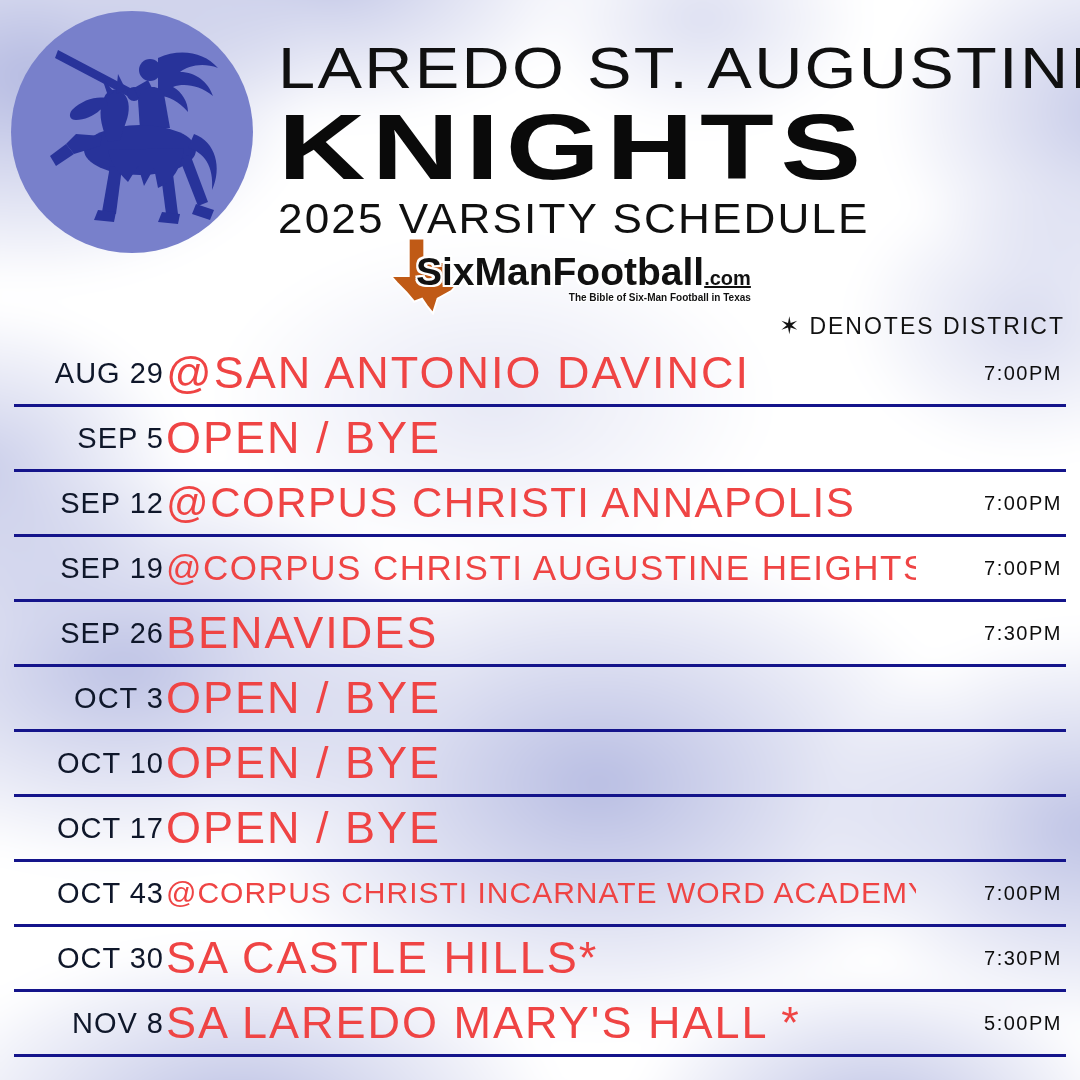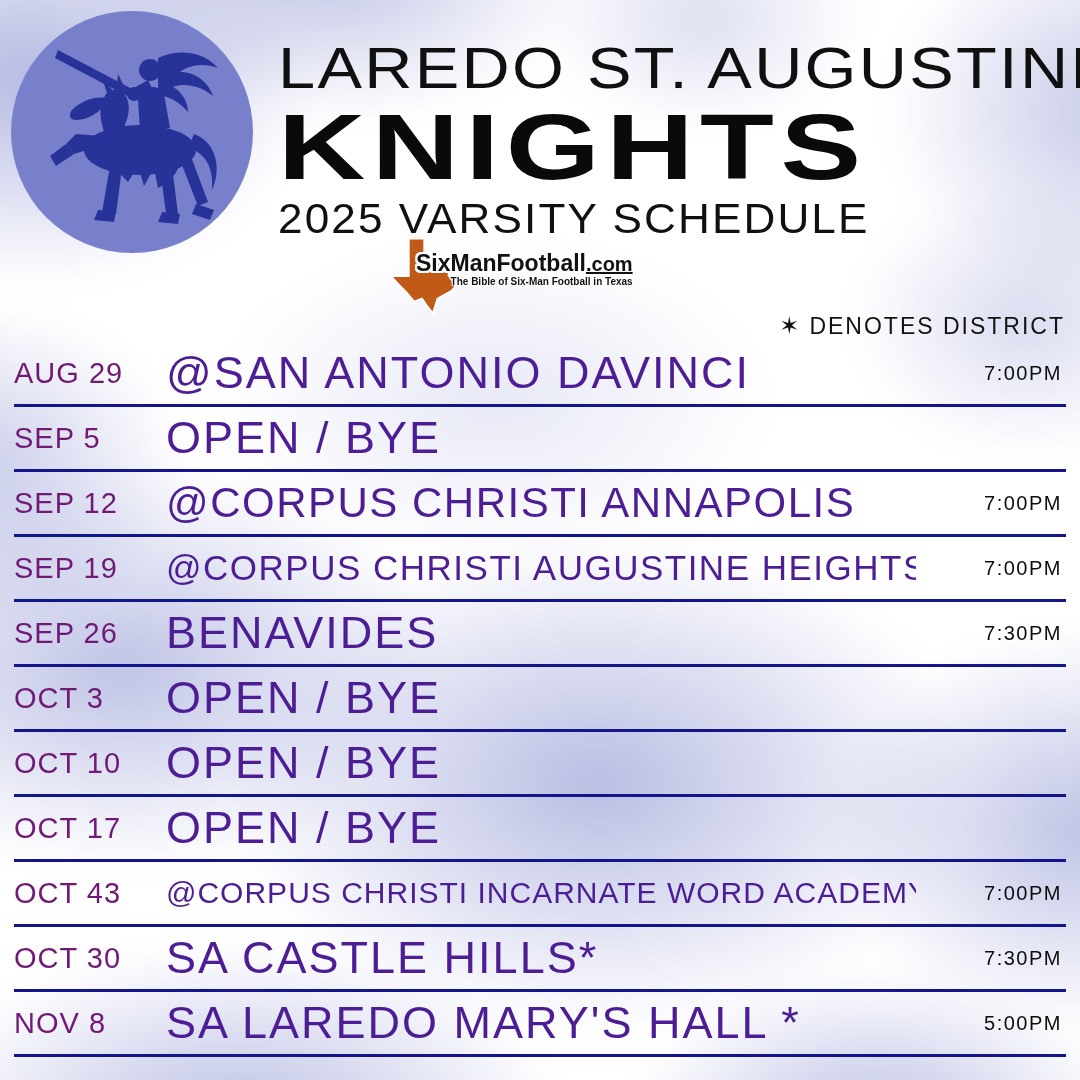--- a/index.html
+++ b/index.html
@@ -45,21 +45,21 @@
   .subtitle {
     font-size:42px; font-weight:400; letter-spacing:2px; line-height:1.0; margin-top:8px;
     transform:scaleX(1.05); transform-origin:left center; white-space:nowrap; color:#101010;
   }
 
   
   .sponsor { position:absolute; top:237px; left:50%; transform:translateX(-50%); width:300px; height:80px; }
   .texas-icon { position:absolute; left:0; top:0; width:78px; height:78px; }
   .sponsor-text { position:absolute; left:26px; top:15px; white-space:nowrap; }
   .sponsor-name {
-    font-size:23px; font-weight:800; color:#111; letter-spacing:0px; line-height:1;
+    font-size:39px; font-weight:800; color:#111; letter-spacing:0px; line-height:1;
     text-shadow:-2px -2px 0 #fff, 2px -2px 0 #fff, -2px 2px 0 #fff, 2px 2px 0 #fff,
                  0 -2px 0 #fff, 0 2px 0 #fff, -2px 0 0 #fff, 2px 0 0 #fff;
   }
   .sponsor-suffix { font-size:20px; font-weight:800;text-decoration:underline; }
   .sponsor-tagline {
     font-size:10px; font-weight:700; color:#111; text-align:right; margin-top:1px;
     text-shadow:-1px -1px 0 #fff, 1px -1px 0 #fff, -1px 1px 0 #fff, 1px 1px 0 #fff;
   }
 
   
@@ -69,26 +69,26 @@
   }
   .legend .star { font-size:24px; margin-right:8px; }
 
   
   .schedule { position:absolute; left:14px; right:14px; top:342px; }
   .row {
     display:flex; align-items:center; height:65px;
     border-bottom:3.5px solid #14148b;
   }
   .cell-date {
-    width:150px; flex:0 0 150px; text-align:left;
-    font-size:29px; letter-spacing:1px; color:#701a75; white-space:nowrap;
+    width:150px; flex:0 0 150px; text-align:right;
+    font-size:29px; letter-spacing:1px; color:#0f172a; white-space:nowrap;
   }
   .cell-opp {
     flex:1 1 auto; padding-left:2px; white-space:nowrap; overflow:hidden;
-    color:#4c1d95;
+    color:#ef4444;
   }
   .cell-opp.lg { font-size:45px; letter-spacing:2px; }
   .cell-opp.md { font-size:42px; letter-spacing:1.5px; }
   .cell-opp.sm { font-size:35px; letter-spacing:1.5px; }
   .cell-opp.xs { font-size:30px; letter-spacing:1px; }
   .cell-time {
     flex:0 0 150px; text-align:right; padding-right:4px;
     font-size:20px; letter-spacing:1.5px; color:#0d0d0d; white-space:nowrap;
   }
 </style>

